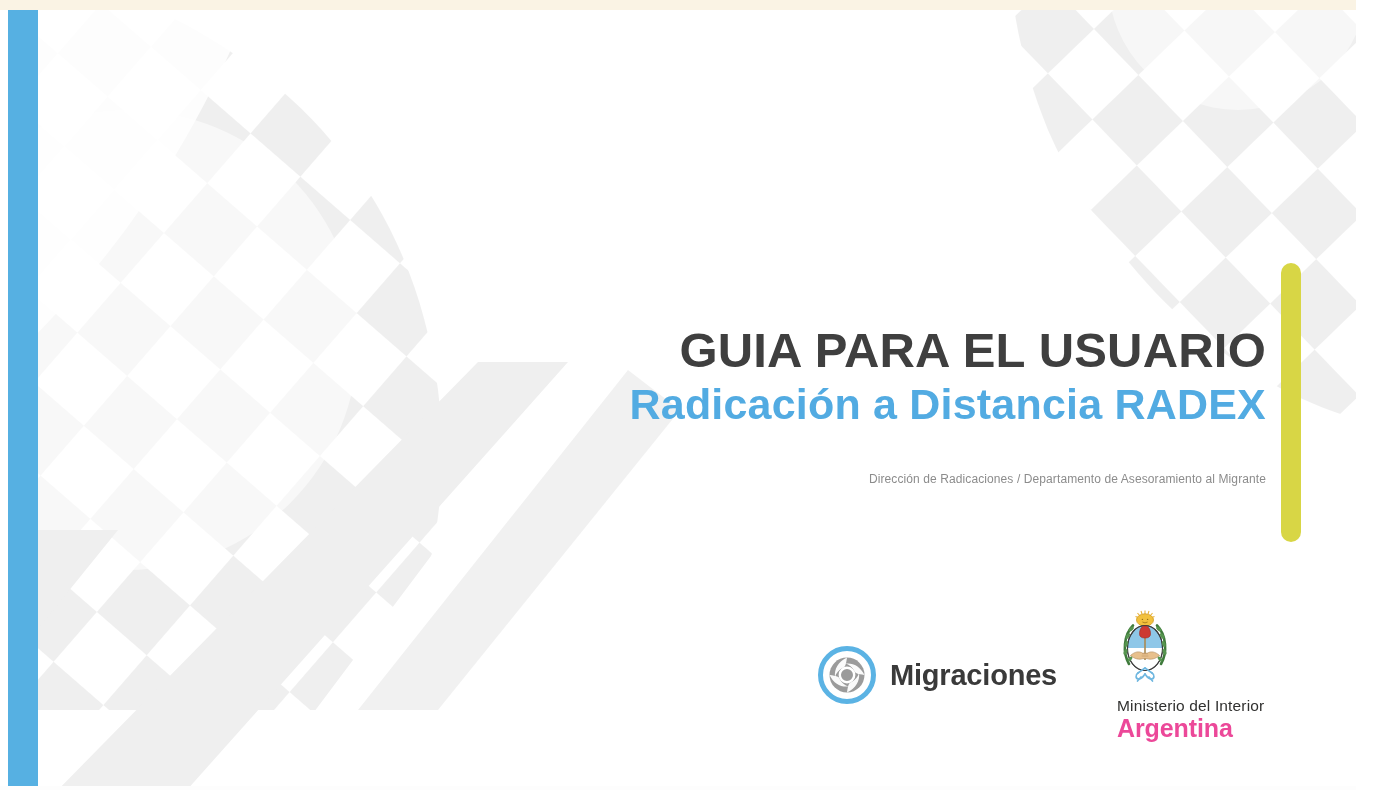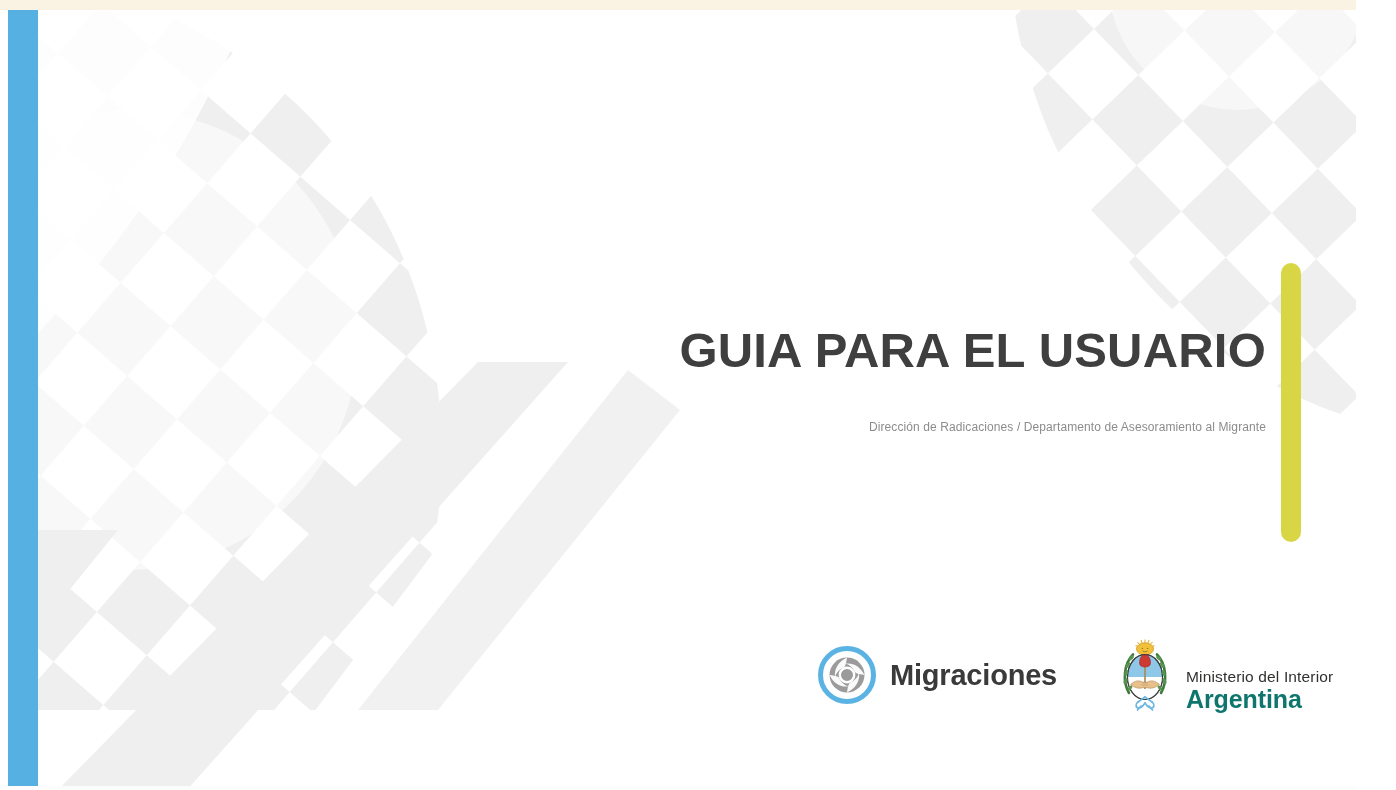--- a/index.html
+++ b/index.html
@@ -128,37 +128,38 @@
   .mig-text {
     font-size: 29px;
     font-weight: bold;
     color: #3a3a3a;
     letter-spacing: -0.2px;
     white-space: nowrap;
   }
 
   .logo-argentina {
     display: flex;
-    align-items: flex-end;
+    align-items: flex-start;
     gap: 13px;
     margin-left: 60px;
+    flex-direction: column;
   }
   .arg-mark { width: 56px; height: 76px; display: block; }
   .arg-text { line-height: 1.12; }
   .arg-line1 {
     font-size: 15.5px;
     font-weight: normal;
     color: #30302f;
     letter-spacing: 0.15px;
     white-space: nowrap;
   }
   .arg-line2 {
     font-size: 25px;
     font-weight: bold;
-    color: #0f766e;
+    color: #ec4899;
     letter-spacing: -0.1px;
     white-space: nowrap;
   }
 </style>
 </head>
 <body>
 
 <div id="page">
 
   <div class="page-border-top"></div>
@@ -216,20 +217,21 @@
         </g>
       </svg>
     </div>
 
     <div class="accent-bar-left"></div>
 
     <div class="accent-pill-right"></div>
 
     <div class="title-block">
       <h1 class="title-main">GUIA PARA EL USUARIO</h1>
+      <h2 class="title-sub">Radicación a Distancia RADEX</h2>
       <p class="title-caption">Dirección de Radicaciones / Departamento de Asesoramiento al Migrante</p>
     </div>
 
     <div class="footer-logos">
 
       <div class="logo-migraciones">
         <span class="mig-mark-wrap">
           <svg class="mig-mark" viewBox="0 0 58 58" xmlns="http://www.w3.org/2000/svg">
             <circle cx="29" cy="29" r="26.5" fill="none" stroke="#5bb3e4" stroke-width="5"></circle>
             <circle cx="29" cy="29" r="17.5" fill="#9b9b9b"></circle>

